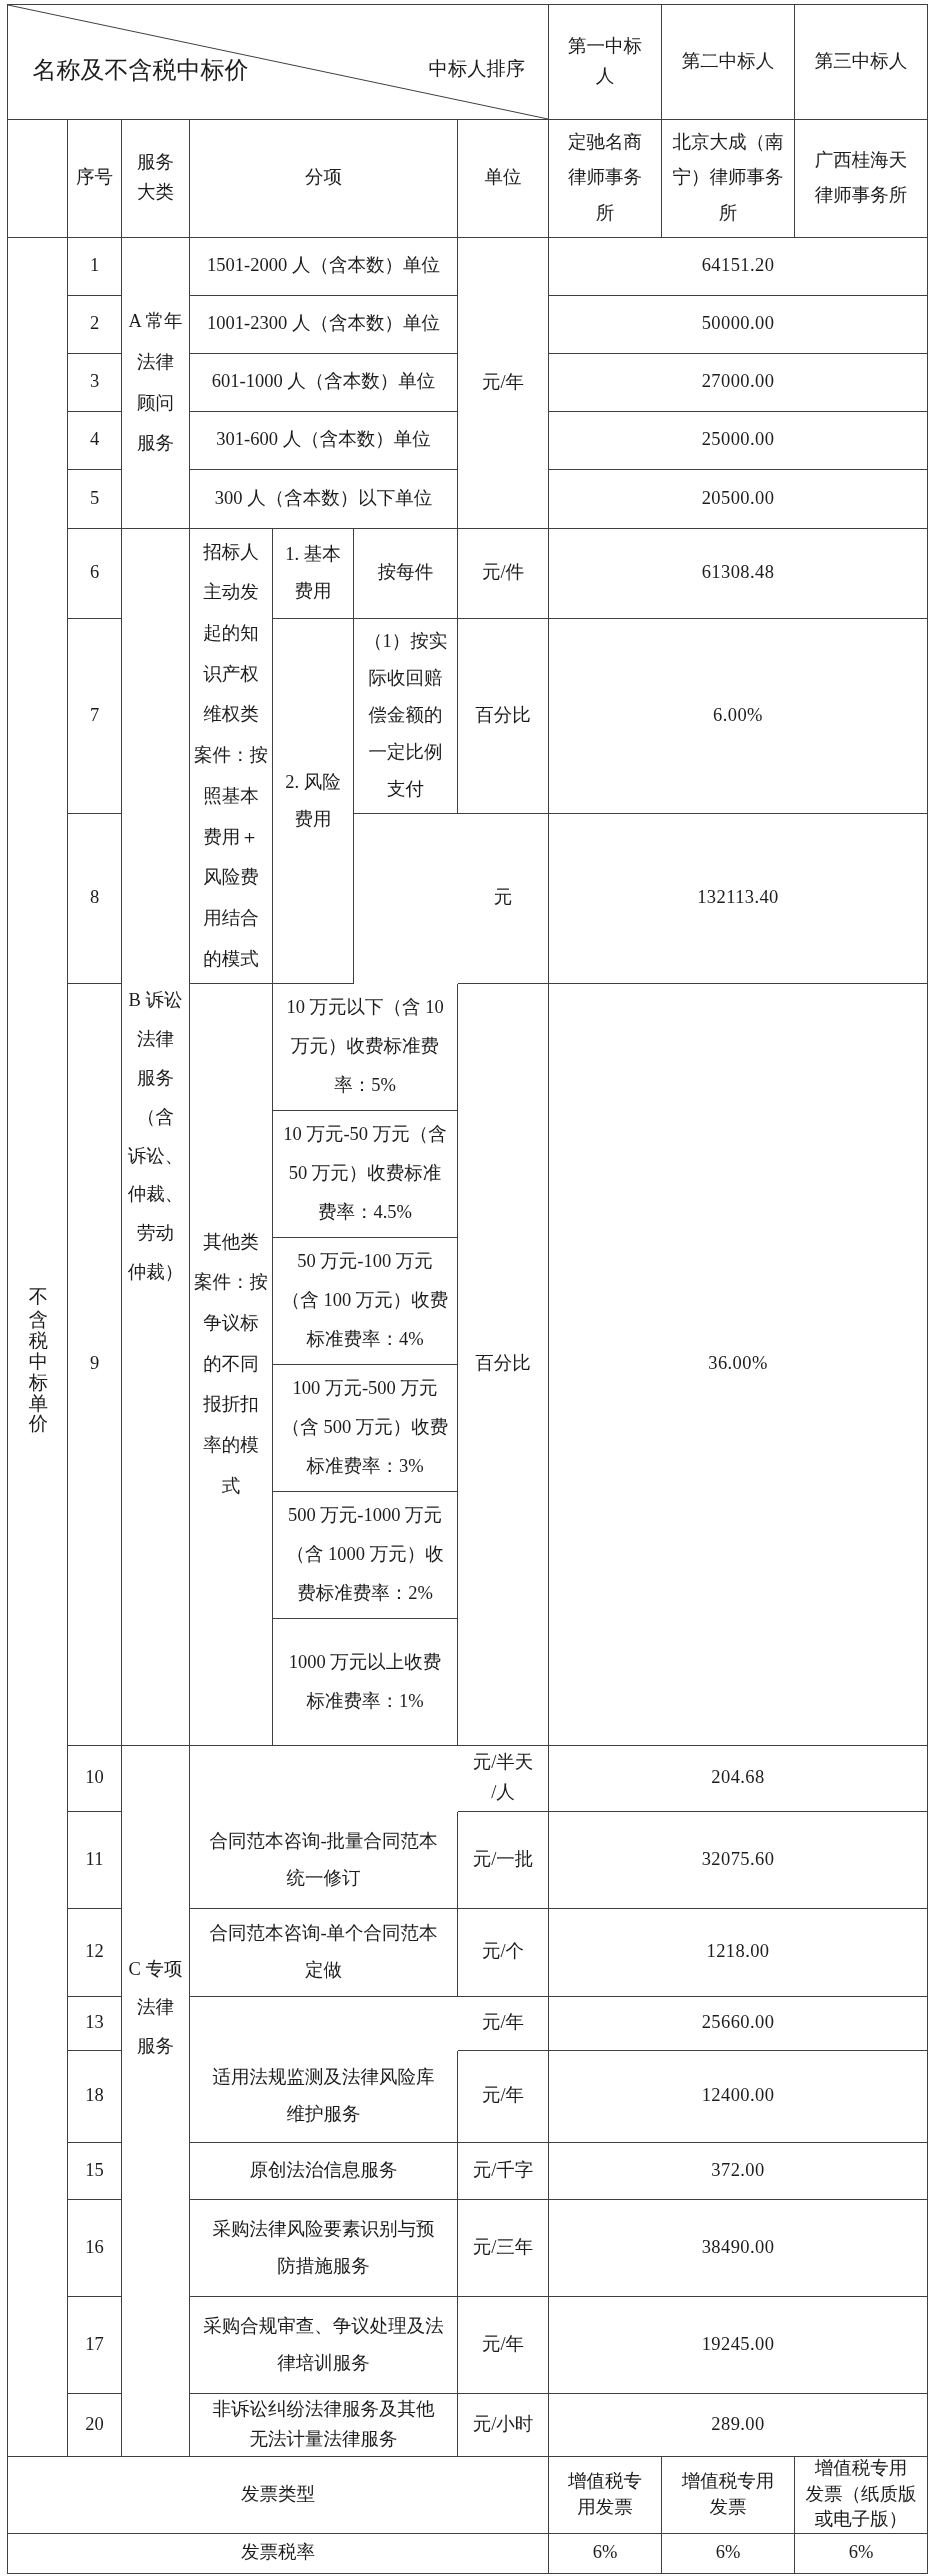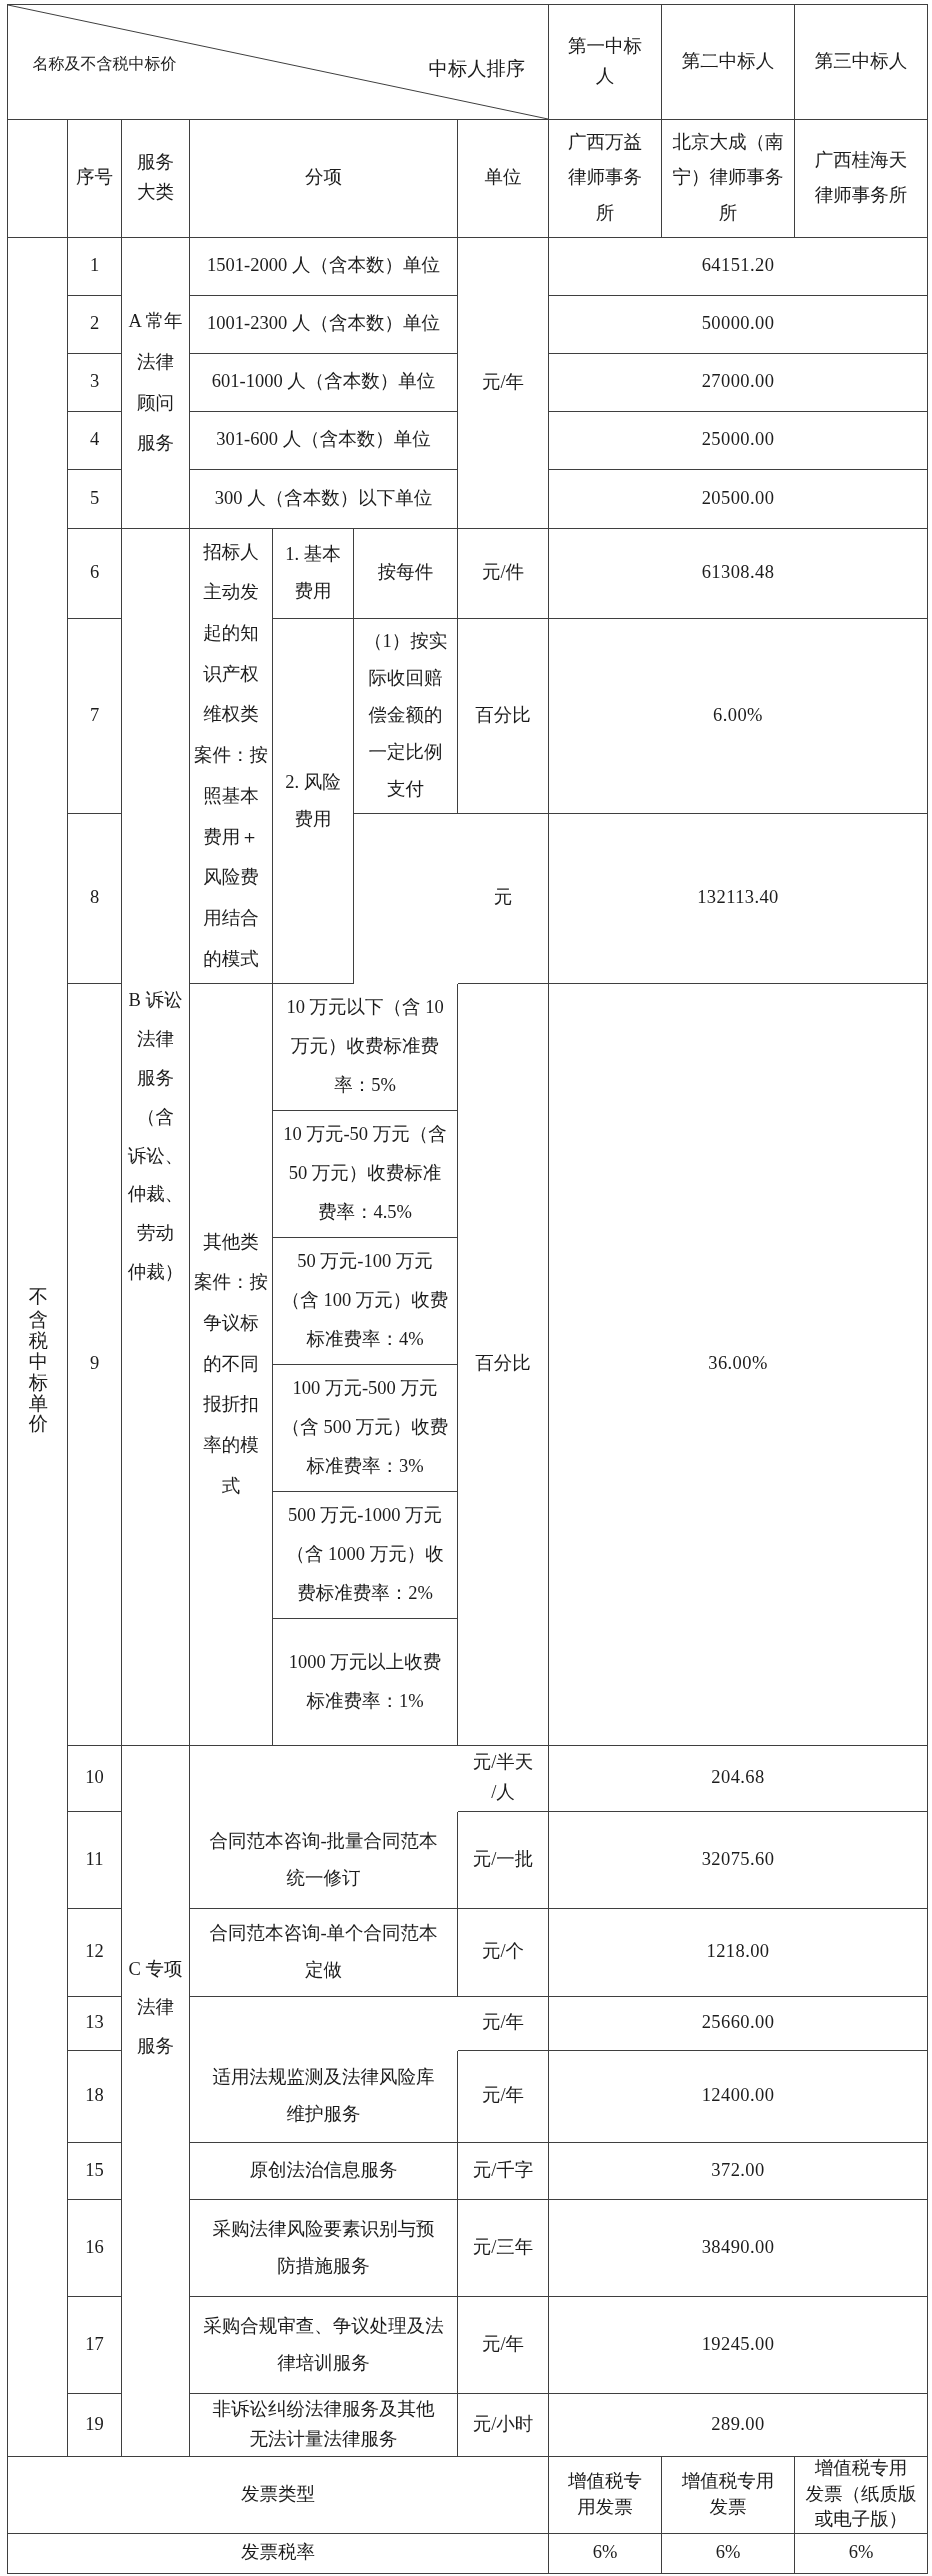--- a/index.html
+++ b/index.html
@@ -14,21 +14,21 @@
   .c{border-right:0.9px solid #3f3f3f;border-bottom:0.9px solid #3f3f3f;
      display:flex;align-items:center;justify-content:center;text-align:center;
      white-space:pre-line;font-size:18.5px;line-height:1.6;padding:1.8px 2.6px;
      box-sizing:border-box;overflow:hidden;}
   .nw{white-space:nowrap;}
   .lh14{line-height:1.4}.lh19{line-height:1.9}.lh20{line-height:2.0}
   .lh21{line-height:2.1}.lh22{line-height:2.2}
   .val{letter-spacing:0.4px;}
   .corner{position:relative;}
   .corner svg{position:absolute;left:0;top:0;width:100%;height:100%;}
-  .corner-name{position:absolute;left:24.6px;top:46px;font-size:16px;white-space:nowrap;}
+  .corner-name{position:absolute;left:24.6px;top:46px;font-size:24px;white-space:nowrap;}
   .corner-rank{position:absolute;right:23px;top:49px;font-size:19.3px;white-space:nowrap;}
   .vt{writing-mode:vertical-lr;text-orientation:upright;letter-spacing:21px;font-size:19.3px;}
   .padC{align-items:flex-start;padding-top:204px;}
 </style>
 </head>
 <body>
 
 <div class="page">
   <div class="tbl">
 
@@ -43,21 +43,21 @@
 人</div>
     <div class="c" style="grid-area:1/10/2/11">第三中标人</div>
     <div class="c" style="grid-area:1/9/2/10">第二中标人</div>
 
     <div class="c" style="grid-area:2/1/3/2"></div>
     <div class="c" style="grid-area:2/2/3/3">序号</div>
     <div class="c" style="grid-area:2/3/3/4">服务
 大类</div>
     <div class="c" style="grid-area:2/4/3/7">分项</div>
     <div class="c" style="grid-area:2/7/3/8">单位</div>
-    <div class="c lh19" style="grid-area:2/8/3/9">广西万益
+    <div class="c lh19" style="grid-area:2/8/3/9">定驰名商
 律师事务
 所</div>
     <div class="c lh19" style="grid-area:2/9/3/10">北京大成（南
 宁）律师事务
 所</div>
     <div class="c lh19" style="grid-area:2/10/3/11">广西桂海天
 律师事务所</div>
 
     <div class="c" style="grid-area:3/1/26/2">
       <span class="vt">不含税中标单价</span>
@@ -204,21 +204,21 @@
 防措施服务</div>
     <div class="c" style="grid-area:23/7/24/8">元/三年</div>
     <div class="c val" style="grid-area:23/8/24/11">38490.00</div>
 
     <div class="c" style="grid-area:24/2/25/3">17</div>
     <div class="c lh20" style="grid-area:24/4/25/7">采购合规审查、争议处理及法
 律培训服务</div>
     <div class="c" style="grid-area:24/7/25/8">元/年</div>
     <div class="c val" style="grid-area:24/8/25/11">19245.00</div>
 
-    <div class="c" style="grid-area:25/2/26/3">19</div>
+    <div class="c" style="grid-area:25/2/26/3">20</div>
     <div class="c" style="grid-area:25/4/26/7">非诉讼纠纷法律服务及其他
 无法计量法律服务</div>
     <div class="c" style="grid-area:25/7/26/8">元/小时</div>
     <div class="c val" style="grid-area:25/8/26/11">289.00</div>
 
     <div class="c" style="grid-area:26/1/27/8">发票类型</div>
     <div class="c lh14" style="grid-area:26/8/27/9">增值税专
 用发票</div>
     <div class="c lh14" style="grid-area:26/9/27/10">增值税专用
 发票</div>

